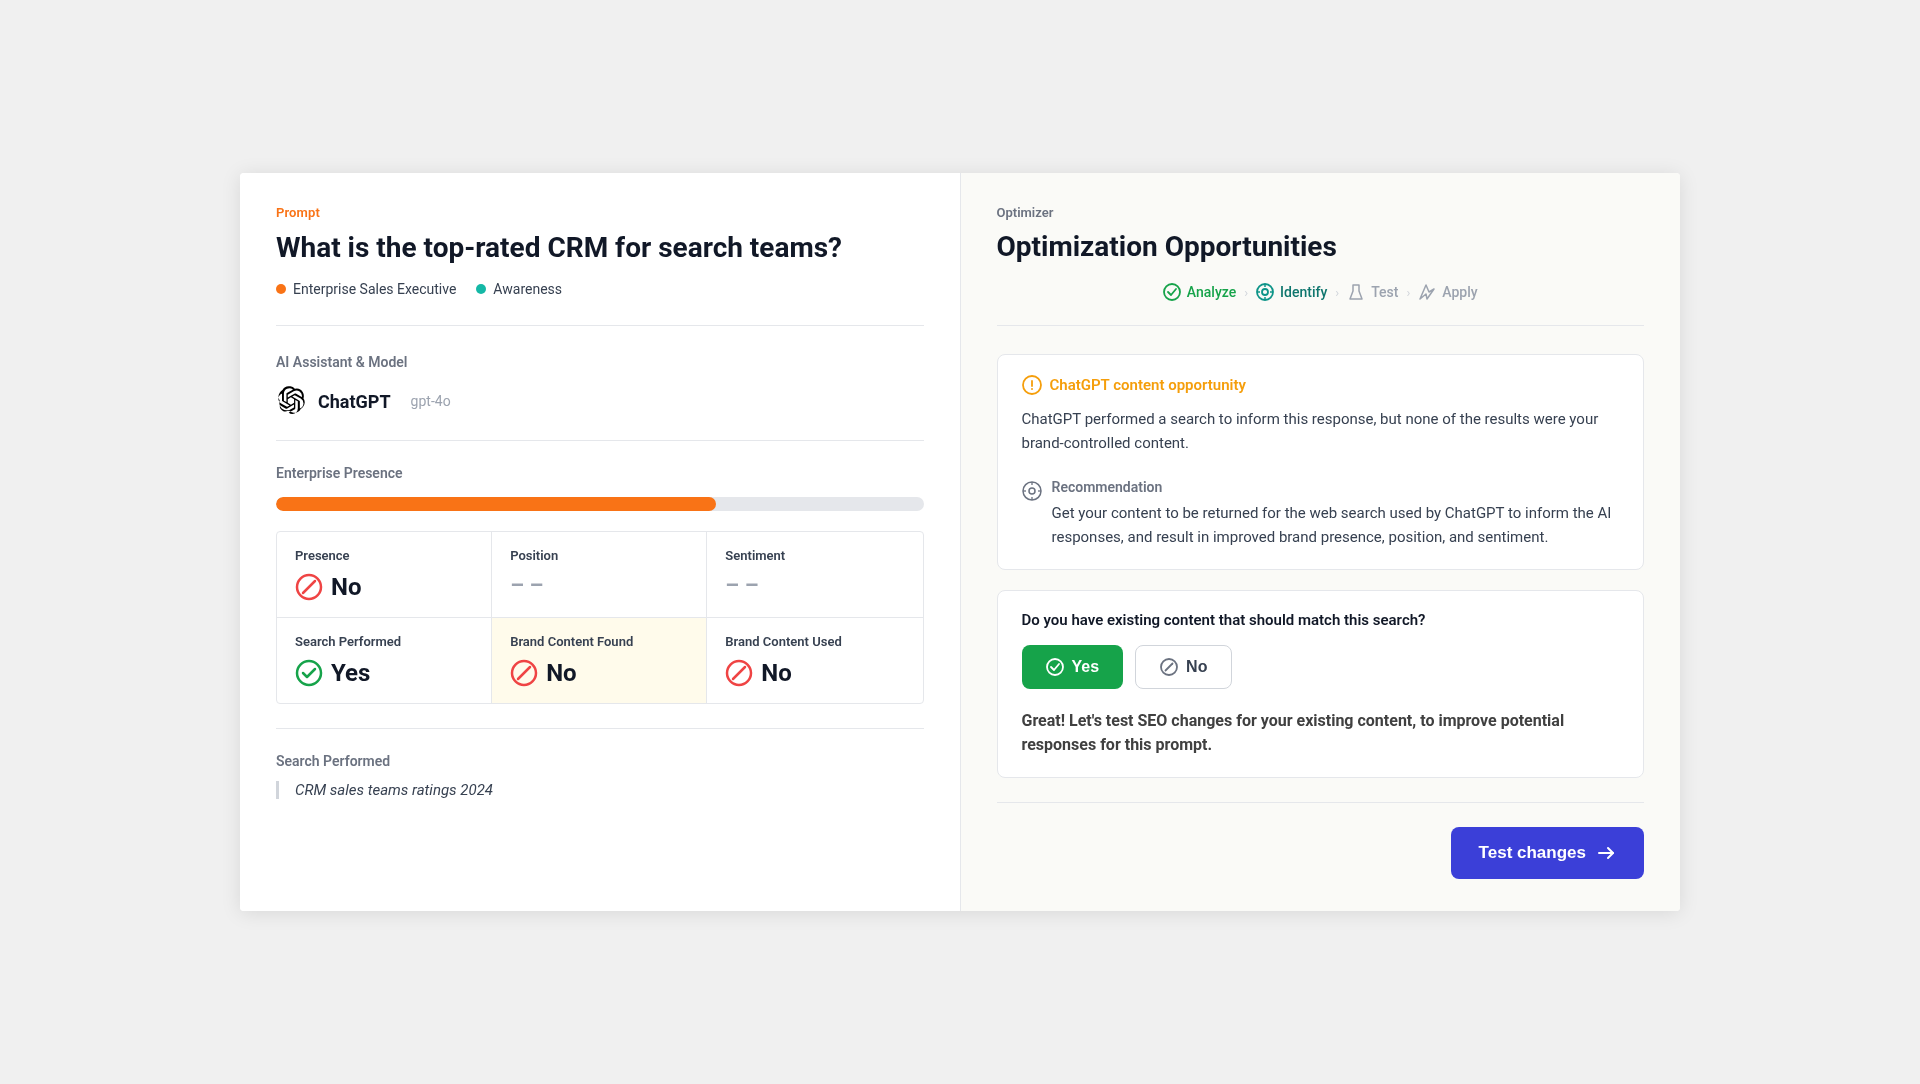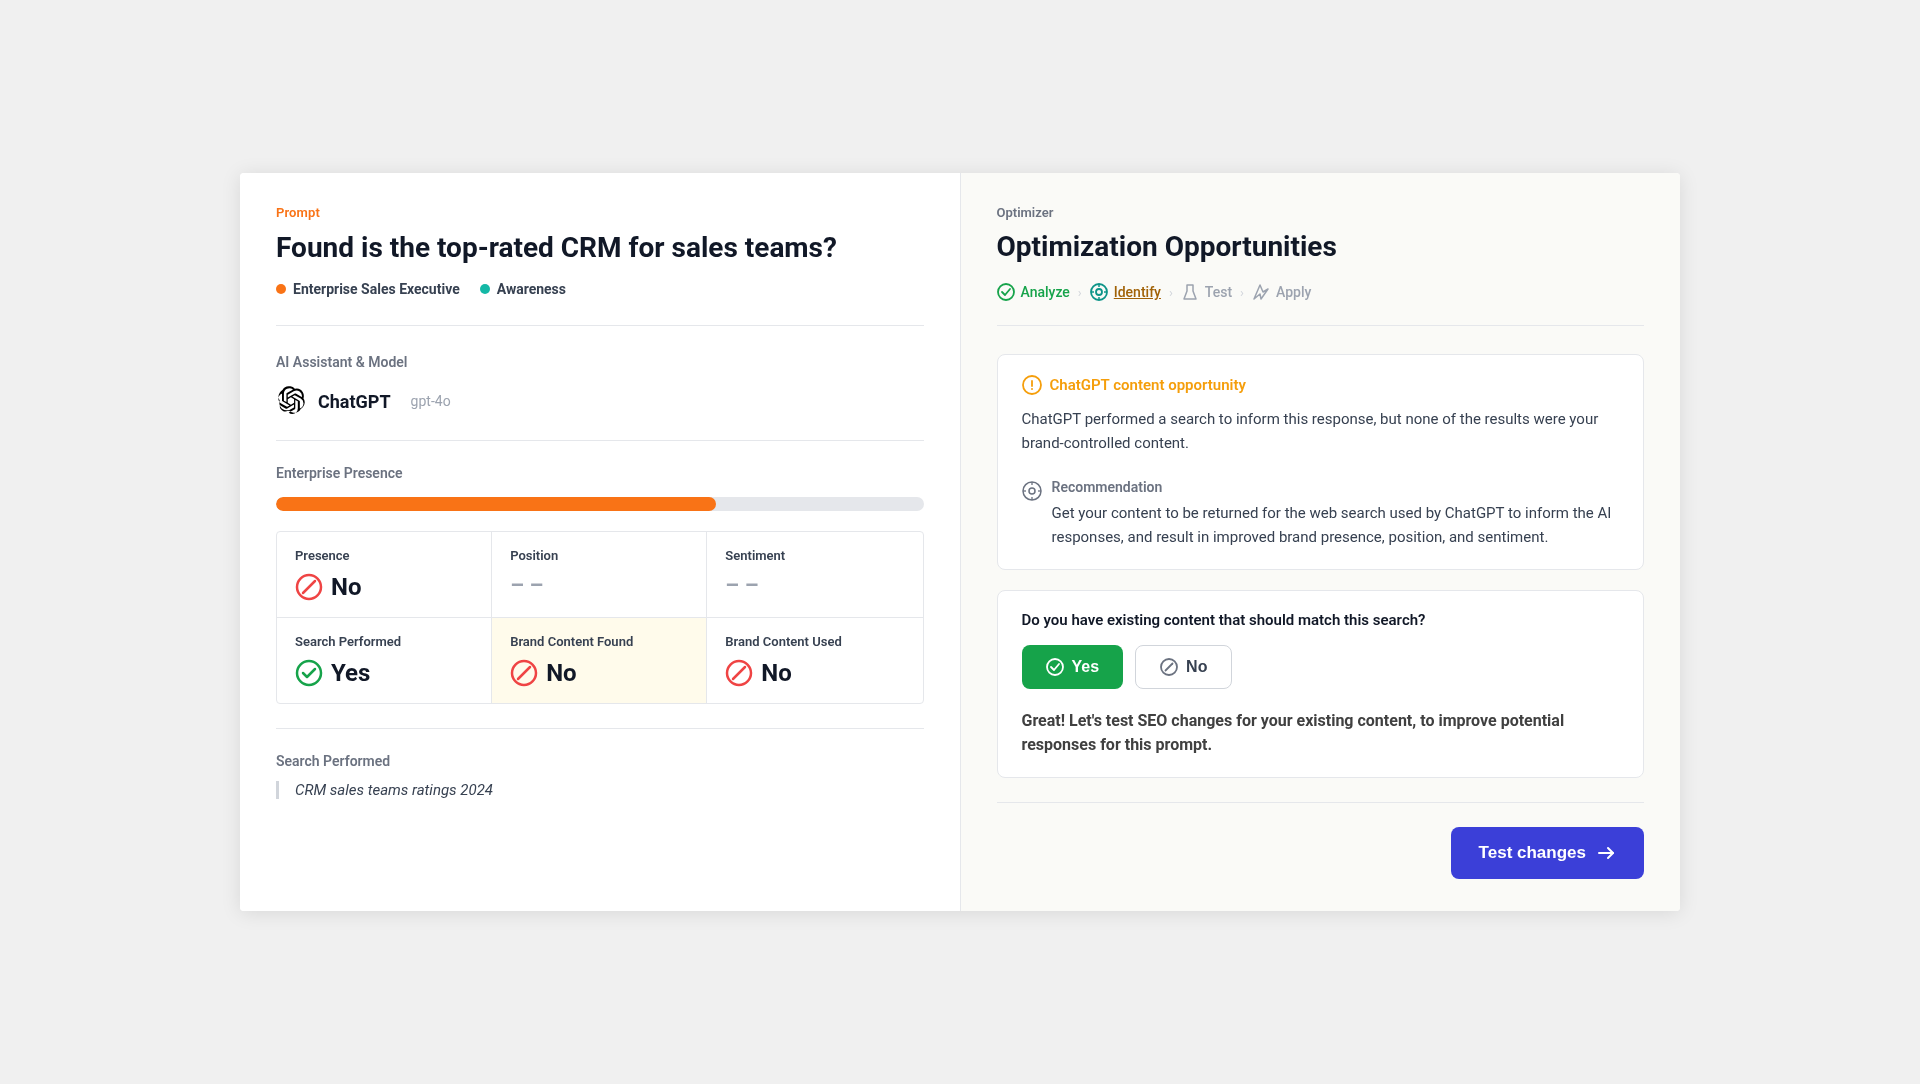--- a/index.html
+++ b/index.html
@@ -49,21 +49,21 @@
       margin-bottom: 28px;
       padding-bottom: 28px;
       border-bottom: 1px solid #e5e7eb;
     }
     .tag {
       display: flex;
       align-items: center;
       gap: 7px;
       font-size: 14px;
       color: #374151;
-      font-weight: 700;
+      font-weight: 400;
     }
     .dot {
       width: 10px;
       height: 10px;
       border-radius: 50%;
     }
     .dot-orange { background: #f97316; }
     .dot-teal { background: #14b8a6; }
     .section-title {
       font-size: 14px;
@@ -189,30 +189,31 @@
       color: #111827;
       margin-bottom: 20px;
     }
     .steps-row {
       display: flex;
       align-items: center;
       gap: 8px;
       margin-bottom: 28px;
       padding-bottom: 24px;
       border-bottom: 1px solid #e5e7eb;
+      justify-content: center;
     }
     .step {
       display: flex;
       align-items: center;
       gap: 6px;
       font-size: 14px;
       font-weight: 500;
     }
     .step.active { color: #16a34a; }
-    .step.active-teal { color: #a16207; text-decoration: underline; }
+    .step.active-teal { color: #0f766e; }
     .step.inactive { color: #9ca3af; }
     .step-chevron {
       color: #d1d5db;
       font-size: 13px;
     }
     .opportunity-block {
       background: #ffffff;
       border: 1px solid #e5e7eb;
       border-radius: 8px;
       padding: 20px 24px;
@@ -326,21 +327,21 @@
       height: 30px;
     }
   </style>
 </head>
 <body>
 
 <div class="container">
 
   <div class="left-panel">
     <div class="prompt-label">Prompt</div>
-    <div class="prompt-title">Found is the top-rated CRM for sales teams?</div>
+    <div class="prompt-title">What is the top-rated CRM for search teams?</div>
     <div class="tags">
       <div class="tag">
         <span class="dot dot-orange"></span>
         <span>Enterprise Sales Executive</span>
       </div>
       <div class="tag">
         <span class="dot dot-teal"></span>
         <span>Awareness</span>
       </div>
     </div>

